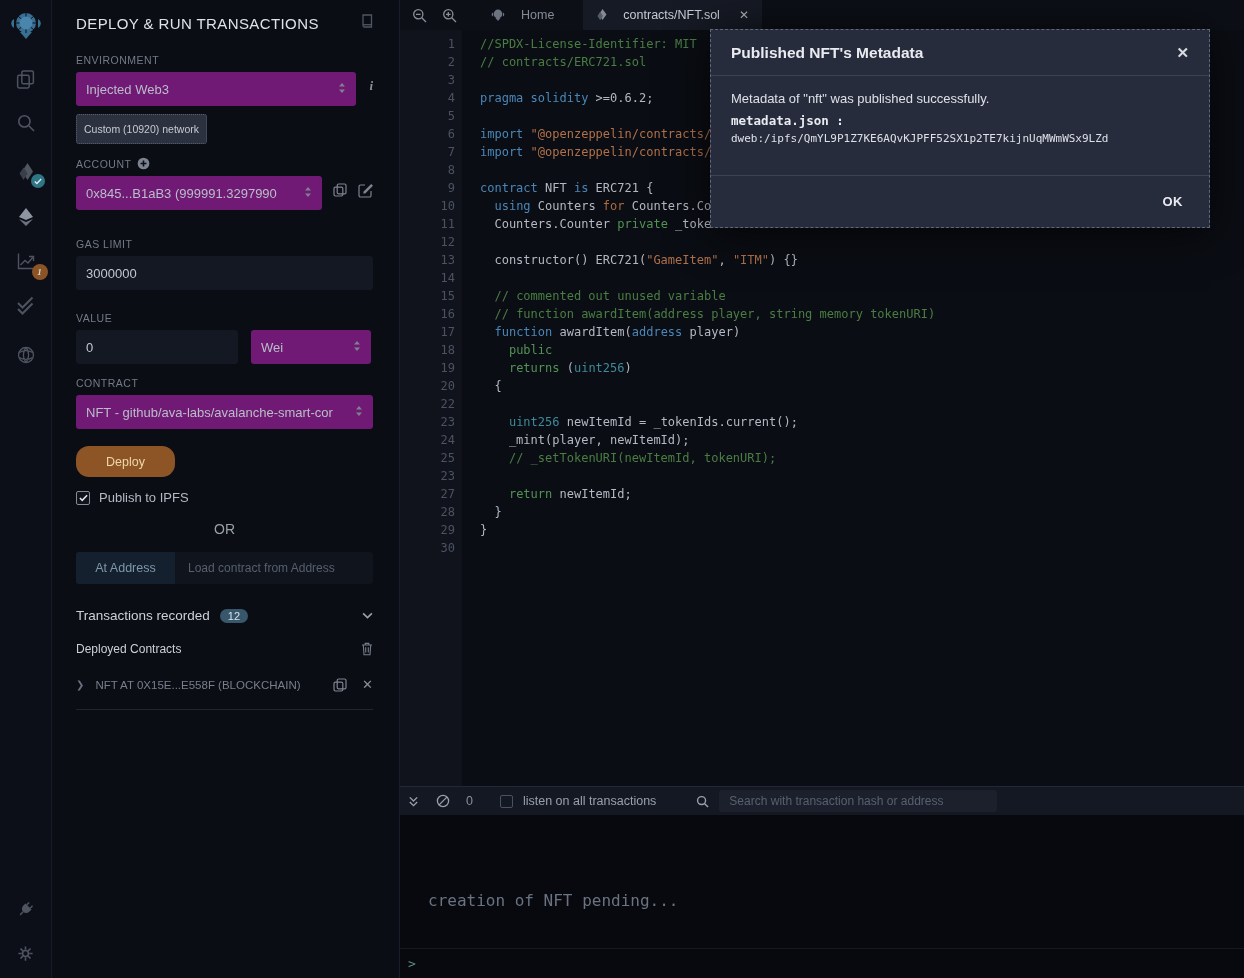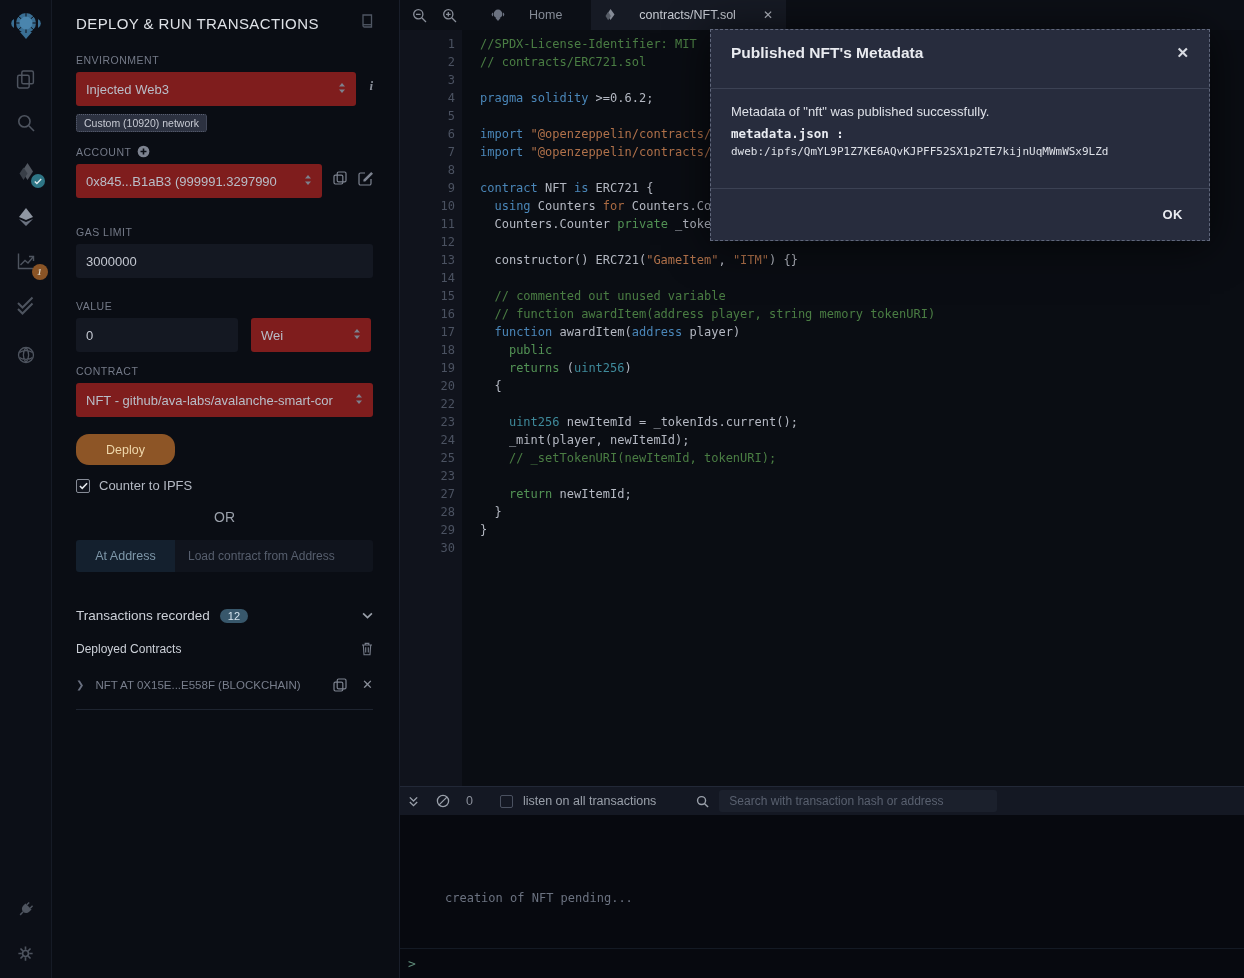--- a/index.html
+++ b/index.html
@@ -18,90 +18,90 @@
   .badge-check{right:-4px;bottom:-2px;width:14px;height:14px;background:#2e7585}
   .badge-num{right:-7px;bottom:-6px;width:16px;height:16px;background:#8a5426;color:#d9d2c4;font:italic bold 9px "Liberation Serif",serif}
   .ib-bottom{margin-top:auto}
 
   
   .sidepanel{width:348px;background:#0a0d14;border-right:1px solid #191e2a;flex-shrink:0;padding:0 26px 0 24px;display:flex;flex-direction:column}
   .panel-title-row{display:flex;align-items:center;justify-content:space-between;margin-top:14px}
   .panel-title{font-size:15px;letter-spacing:.4px;color:#dfe2e7;font-weight:500}
   .muted-icon{color:#4f5663}
   .field-label{margin-top:22px;font-size:10.5px;letter-spacing:.5px;color:#747a88;display:flex;align-items:center;gap:6px}
-  .sel,.inp{height:34px;background:#7f1d1d;border:none;border-radius:3px;color:#b9bec8;font-size:13px;display:flex;align-items:center;padding:0 10px;margin-top:6px}
+  .sel,.inp{height:34px;background:#701a75;border:none;border-radius:3px;color:#b9bec8;font-size:13px;display:flex;align-items:center;padding:0 10px;margin-top:6px}
   .inp{background:#141822;color:#c3c7d0}
   input.inp{width:100%;outline:none;font-family:"Liberation Sans",sans-serif}
   .sel{justify-content:space-between;cursor:pointer}
   .sel .sel-text{white-space:nowrap;overflow:hidden;text-overflow:ellipsis}
   .sorter{color:#7d828e;flex-shrink:0;margin-left:6px}
   .row{display:flex;align-items:center}
   .env-row .sel{flex:1}
   .info-i{margin-left:13px;color:#8b909b;font:bold italic 13px "Liberation Serif",serif;cursor:pointer}
-  .net-badge{display:inline-block;align-self:flex-start;margin-top:8px;background:#2c3140;border:1px dotted #5a6072;border-radius:3px;padding:2px 7px;font-size:10.5px;color:#c6c9d2}
+  .net-badge{display:inline-block;align-self:flex-start;margin-top:8px;background:#2c3140;border:1px dotted #5a6072;border-radius:3px;padding:8px 7px;font-size:10.5px;color:#c6c9d2}
   .acct-row .sel{width:250px}
   .sp-icon{color:#7d8390;margin-left:11px;cursor:pointer;display:flex}
   .val-row .inp{width:162px}
   .val-row .sel{width:120px;margin-left:13px}
   .gas-inp{width:162px}
   .deploy-btn{margin-top:17px;width:99px;height:31px;background:#8d5526;border:none;border-radius:13px;color:#eed7ab;font-size:12.5px;font-family:"Liberation Sans",sans-serif;cursor:pointer}
   .cb-row{margin-top:13px;display:flex;align-items:center}
   .cb{width:14px;height:14px;border:1px solid #878c97;border-radius:2px;background:#10131c;display:flex;align-items:center;justify-content:center;cursor:pointer}
   .cb-label{margin-left:9px;font-size:13px;color:#b4b9c3}
   .or-div{margin-top:16px;text-align:center;color:#9aa0aa;font-size:14px}
   .ataddr-row{margin-top:15px;display:flex}
   .ataddr-btn{width:99px;height:32px;background:#14202e;border:none;border-radius:3px 0 0 3px;color:#7e97a9;font-size:12.5px;font-family:Liberation Sans, sans-serif;cursor:pointer}
   .ataddr-inp{flex:1;height:32px;background:#10141d;border:none;border-radius:0 3px 3px 0;color:#c3c7d0;font-size:12px;padding:0 13px;outline:none;font-family:"Liberation Sans",sans-serif}
   .ataddr-inp::placeholder{color:#575f6e}
-  .txn-row{margin-top:36px;display:flex;align-items:center}
+  .txn-row{margin-top:24px;display:flex;align-items:center}
   .txn-label{font-size:13.5px;color:#ccd0d8}
   .txn-badge{margin-left:10px;background:#38576b;color:#d3e2ec;font-size:11px;border-radius:9px;padding:1px 8px}
   .txn-chev{margin-left:auto;color:#9aa0aa;cursor:pointer;display:flex}
   .dep-row{margin-top:19px;display:flex;align-items:center}
   .dep-label{font-size:12px;color:#ccd0d8}
   .dep-trash{margin-left:auto;color:#767c89;cursor:pointer;display:flex}
   .item-row{margin-top:21px;display:flex;align-items:center}
   .item-caret{color:#6a7080;font-size:10px;cursor:pointer}
   .item-label{margin-left:11px;font-size:11.5px;color:#787e8c;white-space:nowrap;overflow:hidden;text-overflow:ellipsis}
   .item-icons{margin-left:auto;display:flex;align-items:center}
   .item-x{color:#8a8f9a;font-size:13px;margin-left:15px;cursor:pointer}
   .item-div{border-bottom:1px solid #1e2430;margin-top:17px}
   ::placeholder{opacity:1}
 
   
   .main{flex:1;display:flex;flex-direction:column;min-width:0}
   .tabbar{height:30px;background:#0c0f16;display:flex;align-items:stretch;flex-shrink:0}
   .zoombtn{width:30px;display:flex;align-items:center;justify-content:center;color:#8a8f9a;cursor:pointer}
   .zoombtn:first-child{margin-left:4px}
-  .tab{display:flex;align-items:center;gap:24px;padding:0 13px;font-size:12.5px;color:#858b96;cursor:pointer;margin-left:14px}
+  .tab{display:flex;align-items:center;gap:16px;padding:0 13px;font-size:12.5px;color:#858b96;cursor:pointer;margin-left:14px}
   .tab.active{background:#161a24;color:#c6cad2;margin-left:16px}
   .tab .tab-x{color:#b0b4bd;font-size:12px;margin-left:3px}
   .codearea{flex:1;overflow:hidden;padding-top:5px;background:linear-gradient(90deg,#10131c 0,#10131c 62px,#0a0d13 62px)}
   .code-line{display:flex;height:18px;line-height:18px;font-family:"DejaVu Sans Mono",monospace;font-size:12px}
   .ln{width:55px;text-align:right;color:#4b5261;flex-shrink:0;user-select:none}
   .lc{margin-left:25px;white-space:pre}
   .tok-c{color:#4a7d43}.tok-k{color:#4a86b8}.tok-o{color:#aa6a42}.tok-g{color:#539355}
   .tok-t{color:#3f8a9b}.tok-s{color:#b0714a}.tok-p{color:#b4b8c2}
 
   
   .termbar{height:29px;background:#141823;border-top:1px solid #222837;display:flex;align-items:center;flex-shrink:0;padding:0 8px}
   .term-icon{color:#9aa0aa;display:flex;align-items:center;cursor:pointer}
   .term-count{color:#8a8f9a;font-size:12.5px;margin-left:16px}
   .term-cb{margin-left:27px;width:13px;height:13px;border:1px solid #4a5160;border-radius:2px;background:transparent;cursor:pointer}
   .term-listen{margin-left:10px;font-size:12.5px;color:#9aa0aa}
   .term-search-icon{margin-left:40px}
   .term-search{margin-left:10px;width:278px;height:22px;background:#1b202c;border:none;border-radius:3px;color:#c3c7d0;font-size:12px;padding:0 10px;outline:none;font-family:"Liberation Sans",sans-serif}
   .term-search::placeholder{color:#59606f}
   .termcontent{height:163px;background:#07090f;position:relative;flex-shrink:0;font-family:"DejaVu Sans Mono",monospace}
-  .term-log{position:absolute;top:76px;left:45px;font-size:12px;color:#6b7280}
+  .term-log{position:absolute;top:76px;left:28px;font-size:16px;color:#6b7280}
   .promptrow{position:absolute;left:0;right:0;bottom:0;height:30px;border-top:1px solid #141a24;display:flex;align-items:center;padding-left:8px;color:#5e8a78;font-size:13px}
 
   
   .modal{position:absolute;left:710px;top:29px;width:500px;background:#272c3d;border:1px dashed rgba(165,175,200,.45);box-shadow:0 4px 40px rgba(0,0,0,.65);z-index:10}
-  .modal-header{display:flex;align-items:center;justify-content:space-between;padding:14px 20px 26px;border-bottom:1px solid #3c4254}
+  .modal-header{display:flex;align-items:center;justify-content:space-between;padding:14px 20px 13px;border-bottom:1px solid #3c4254}
   .modal-title{font-size:15.5px;font-weight:600;color:#e9ebf0}
   .modal-x{color:#d8dbe2;font-size:15px;font-weight:bold;cursor:pointer}
   .modal-body{padding:15px 20px 30px}
   .modal-msg{font-size:13px;color:#dde0e7}
   .modal-file{margin-top:7px;font-family:"DejaVu Sans Mono",monospace;font-weight:bold;font-size:12.5px;color:#e8ebf1}
   .modal-hash{margin-top:4px;font-family:"DejaVu Sans Mono",monospace;font-size:11px;color:#dde0e7}
   .modal-footer{border-top:1px solid #3c4254;height:52px;display:flex;align-items:center;justify-content:flex-end;padding-right:26px}
   .modal-ok{color:#e9ebf0;font-size:13px;font-weight:bold;letter-spacing:.5px;cursor:pointer;background:none;border:none;font-family:"Liberation Sans",sans-serif}
 </style>
 </head>
@@ -270,21 +270,21 @@
     </div>
 
     <button class="deploy-btn">Deploy</button>
 
     <div class="cb-row">
       <span class="cb">
         <svg width="9" height="8" viewBox="0 0 10 8" fill="none" stroke="#e8eaee" stroke-width="1.7">
             <path d="M1 4l2.6 2.6L9 1"></path>
           </svg>
       </span>
-      <span class="cb-label">Counter to IPFS</span>
+      <span class="cb-label">Publish to IPFS</span>
     </div>
 
     <div class="or-div">OR</div>
 
     <div class="ataddr-row">
       <button class="ataddr-btn">At Address</button>
       <input class="ataddr-inp" placeholder="Load contract from Address" style="">
     </div>
 
     <div class="txn-row">

